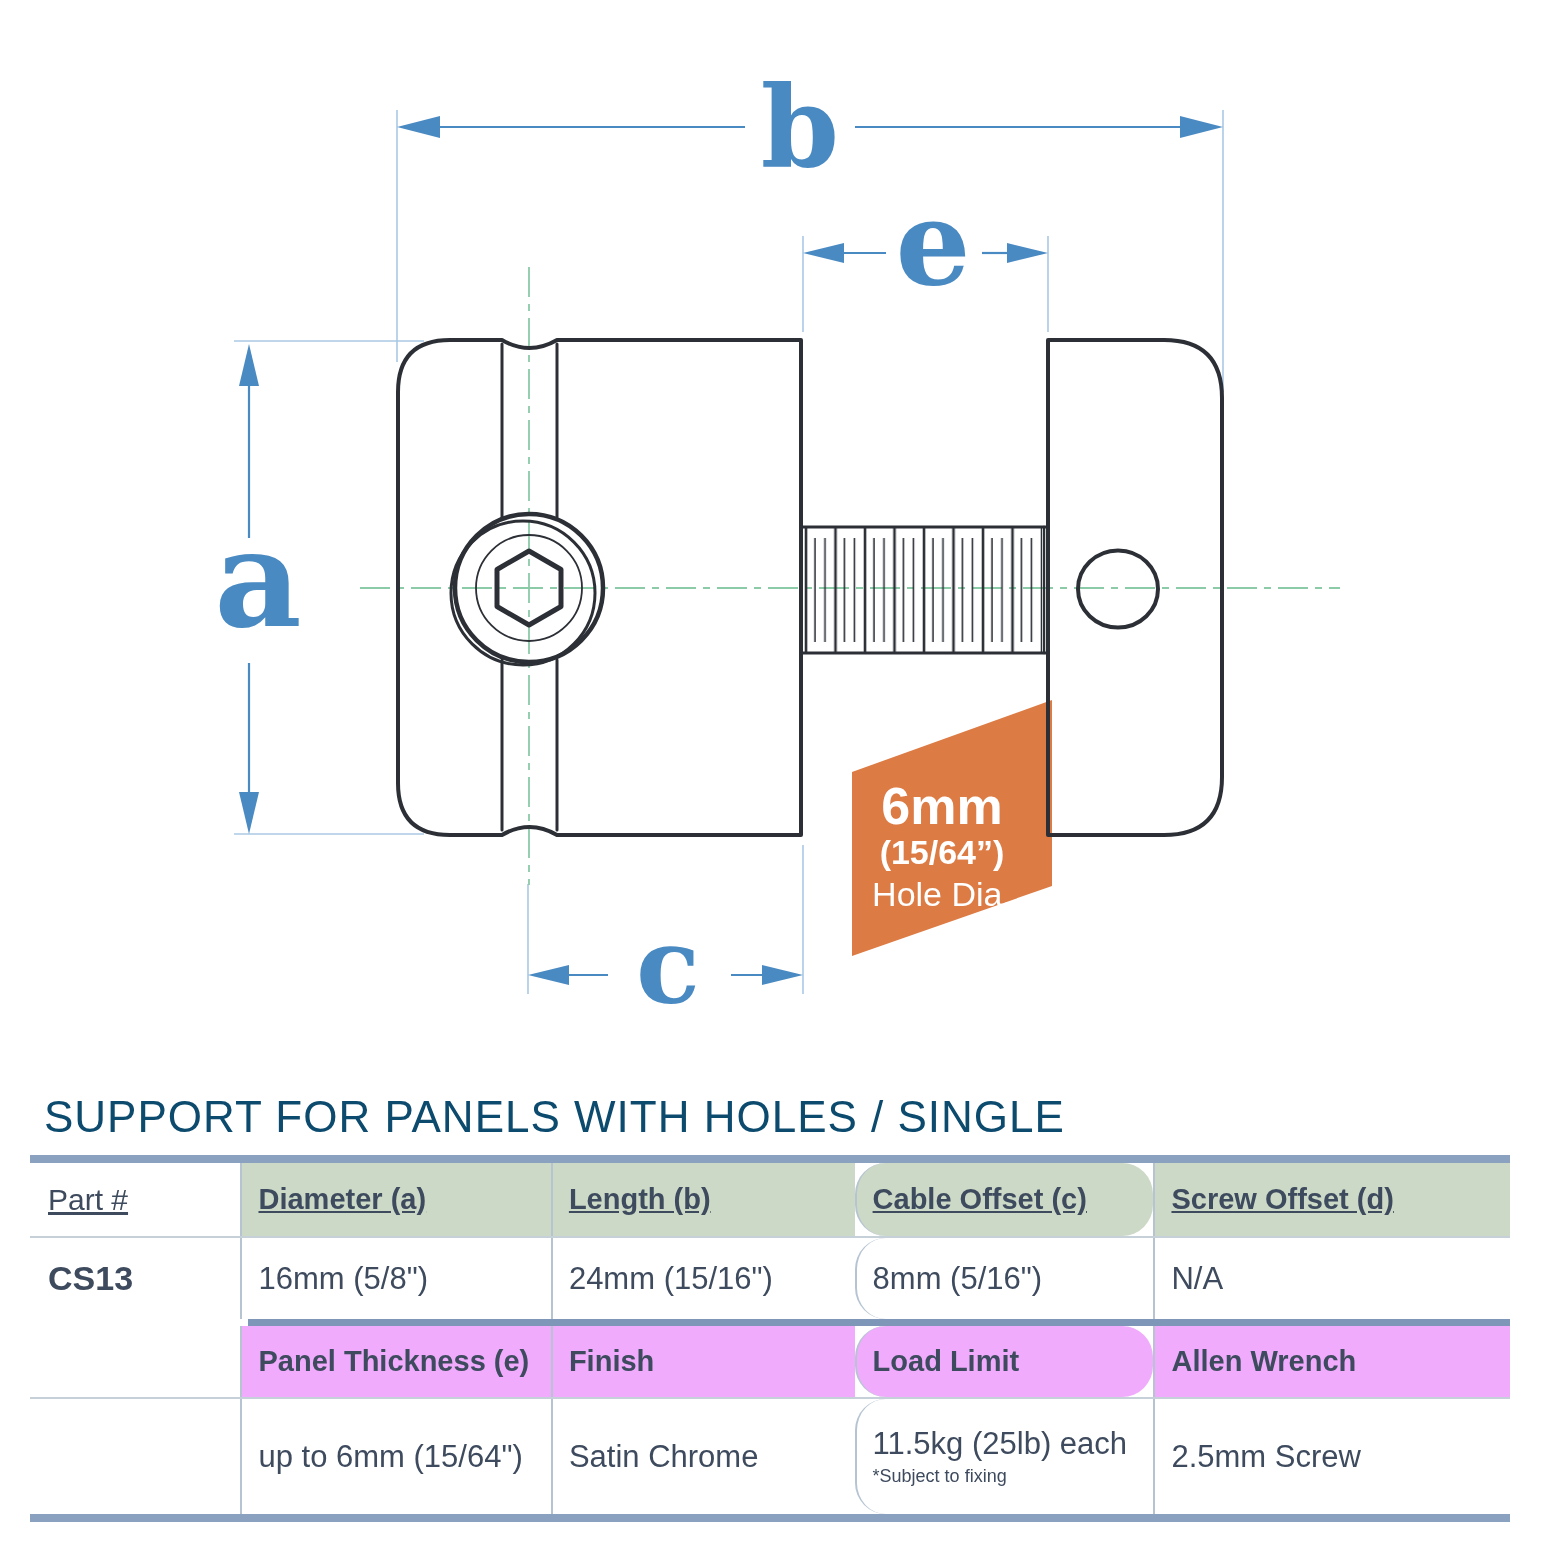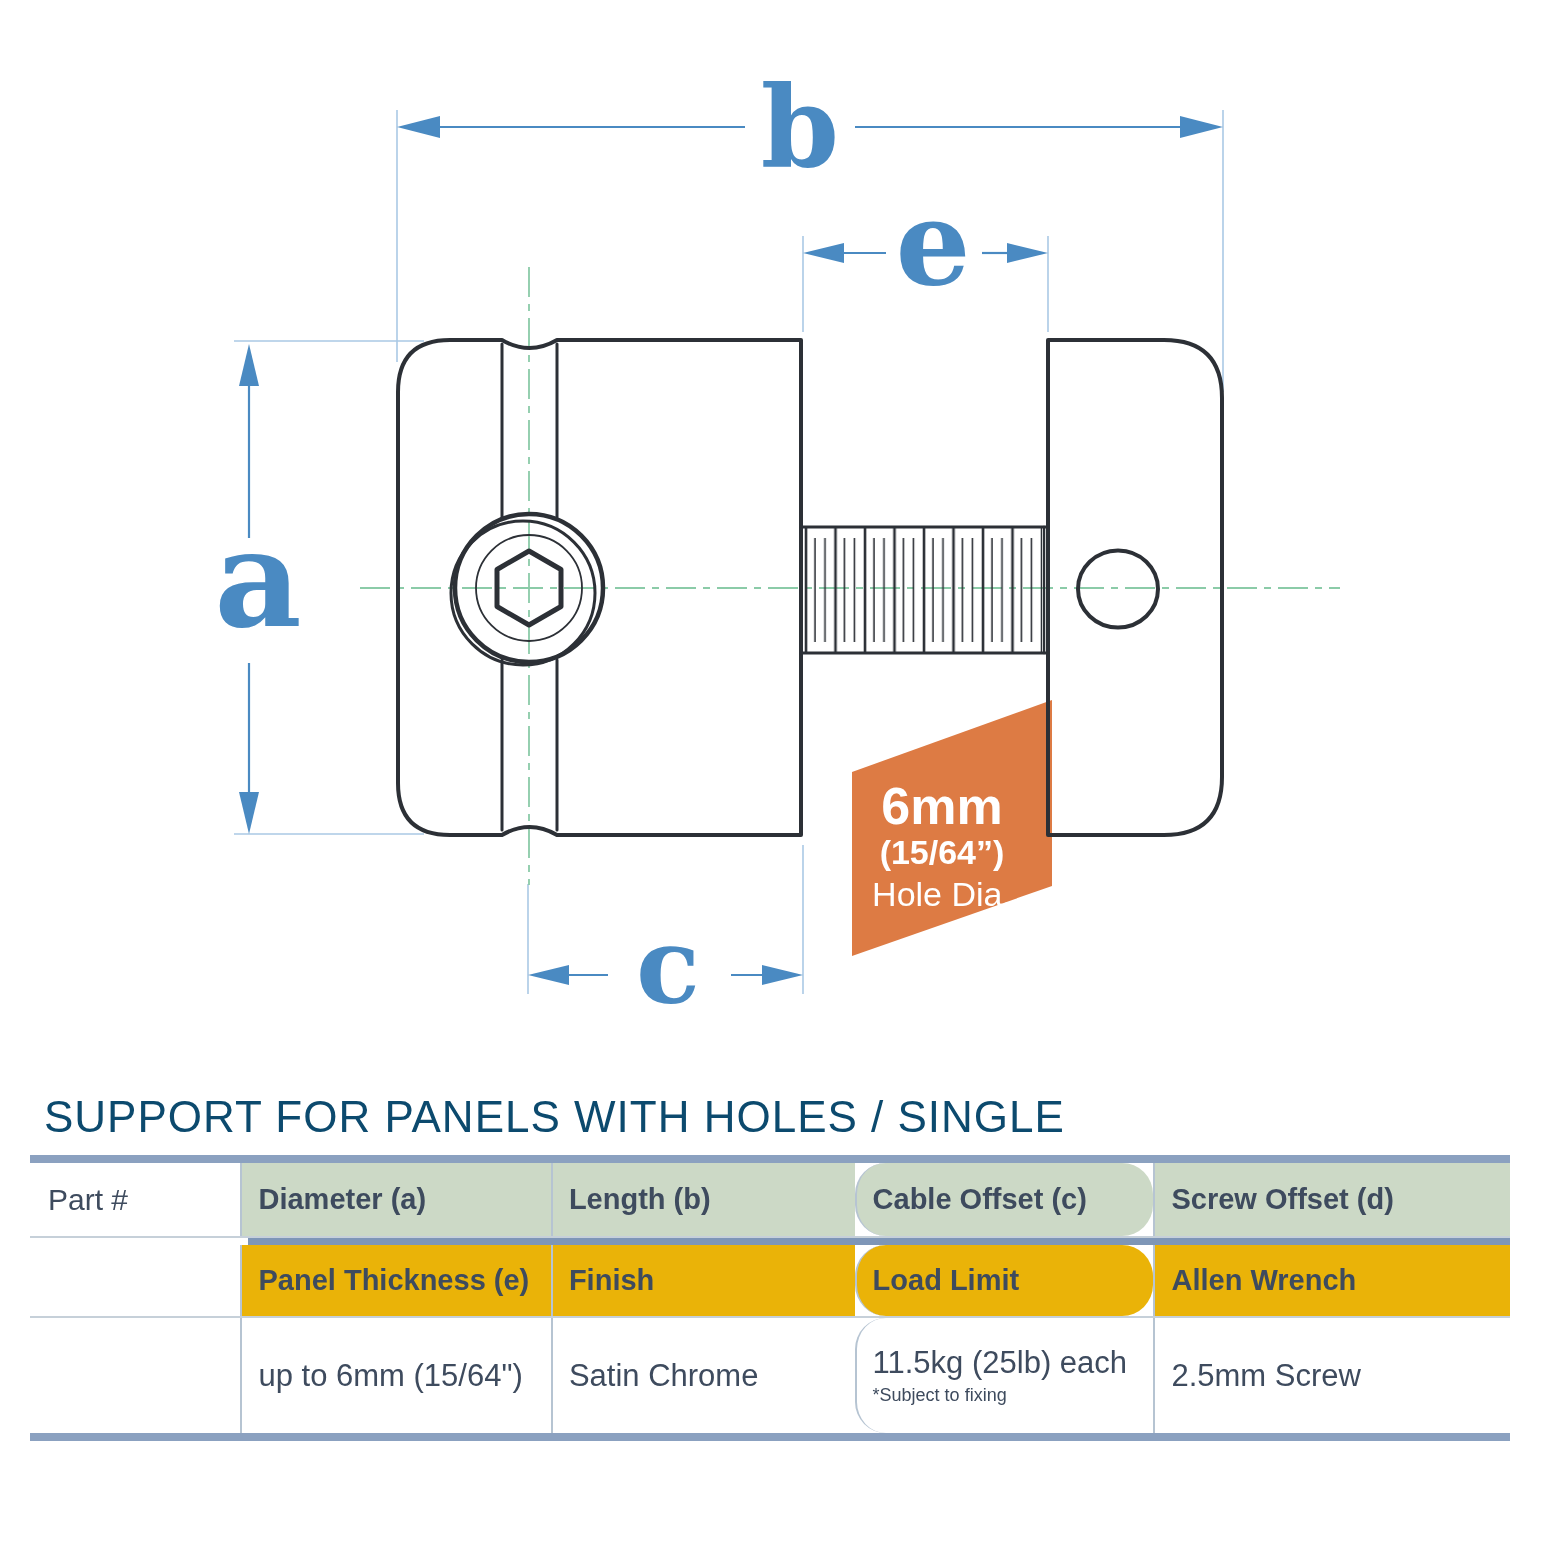--- a/index.html
+++ b/index.html
@@ -10,27 +10,27 @@
   
   .spec-table{position:absolute;left:30px;top:1155px;width:1480px;color:#3e4b5e;}
   .bar-top,.bar-bottom{height:8px;background:#8ba1c0;}
   .bar-mid{height:7px;background:#7e96b7;margin-left:218px;}
   .trow{display:flex;align-items:stretch;}
   .cell{box-sizing:border-box;display:flex;flex-direction:column;justify-content:center;
     padding-left:18px;padding-right:8px;}
   .c1{width:218px;}.c2{width:322px;}.c3{width:315px;}.c4{width:310px;border-radius:31px;}.c5{width:370px;}
   .c2,.c3,.c4,.c5{border-left:2px solid #b6c4d2;padding-left:16px;}
   .hdr1{height:73px;border-bottom:2px solid #c6d0d9;}
-  .hdr1 .cell{background:#ccd9c6;font-size:29px;font-weight:700;}
+  .hdr1 .cell{background:#ccd9c6;font-size:29px;font-weight:700;text-decoration:underline;}
   .hdr1 .c1{background:#ffffff;font-weight:400;font-size:30px;}
   .d1{height:81px;}
   .d1 .cell{background:#ffffff;font-size:31px;}
   .d1 .c1{font-size:34px;font-weight:700;}
   .hdr2{height:71px;border-bottom:2px solid #c6d0d9;}
-  .hdr2 .cell{background:#eab308;font-size:29px;font-weight:700;}
+  .hdr2 .cell{background:#f0abfc;font-size:29px;font-weight:700;}
   .hdr2 .c1{background:#ffffff;}
   .d2{height:115px;}
   .d2 .cell{background:#ffffff;font-size:31px;}
   .footnote{font-size:18px;margin-top:4px;}
 </style>
 </head>
 <body>
 
 <svg class="drawing" viewBox="0 0 1541 1080" xmlns="http://www.w3.org/2000/svg">
 
@@ -131,20 +131,27 @@
   <div class="bar-top"></div>
 
   <div class="trow hdr1">
     <div class="cell c1">Part #</div>
     <div class="cell c2">Diameter (a)</div>
     <div class="cell c3">Length (b)</div>
     <div class="cell c4">Cable Offset (c)</div>
     <div class="cell c5">Screw Offset (d)</div>
   </div>
 
+  <div class="trow d1">
+    <div class="cell c1">CS13</div>
+    <div class="cell c2">16mm (5/8")</div>
+    <div class="cell c3">24mm (15/16")</div>
+    <div class="cell c4">8mm (5/16")</div>
+    <div class="cell c5">N/A</div>
+  </div>
 
   <div class="bar-mid"></div>
 
   <div class="trow hdr2">
     <div class="cell c1"></div>
     <div class="cell c2">Panel Thickness (e)</div>
     <div class="cell c3">Finish</div>
     <div class="cell c4">Load Limit</div>
     <div class="cell c5">Allen Wrench</div>
   </div>

